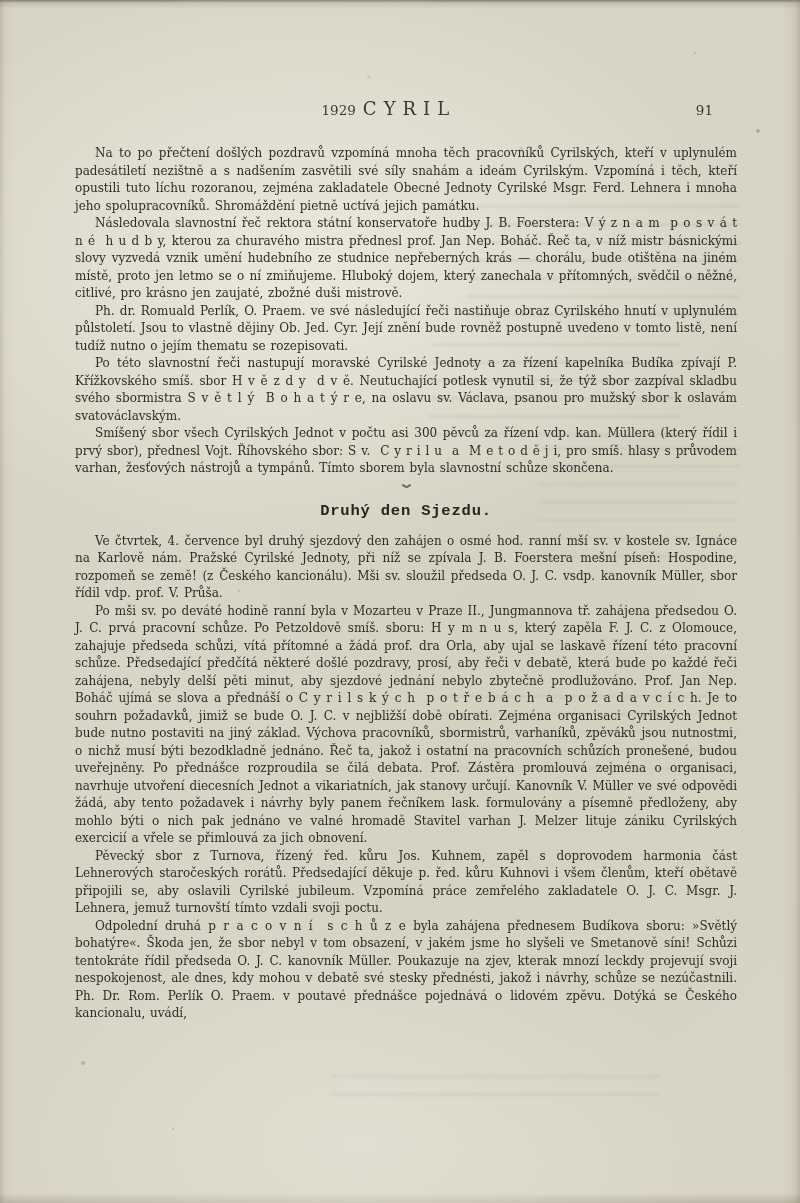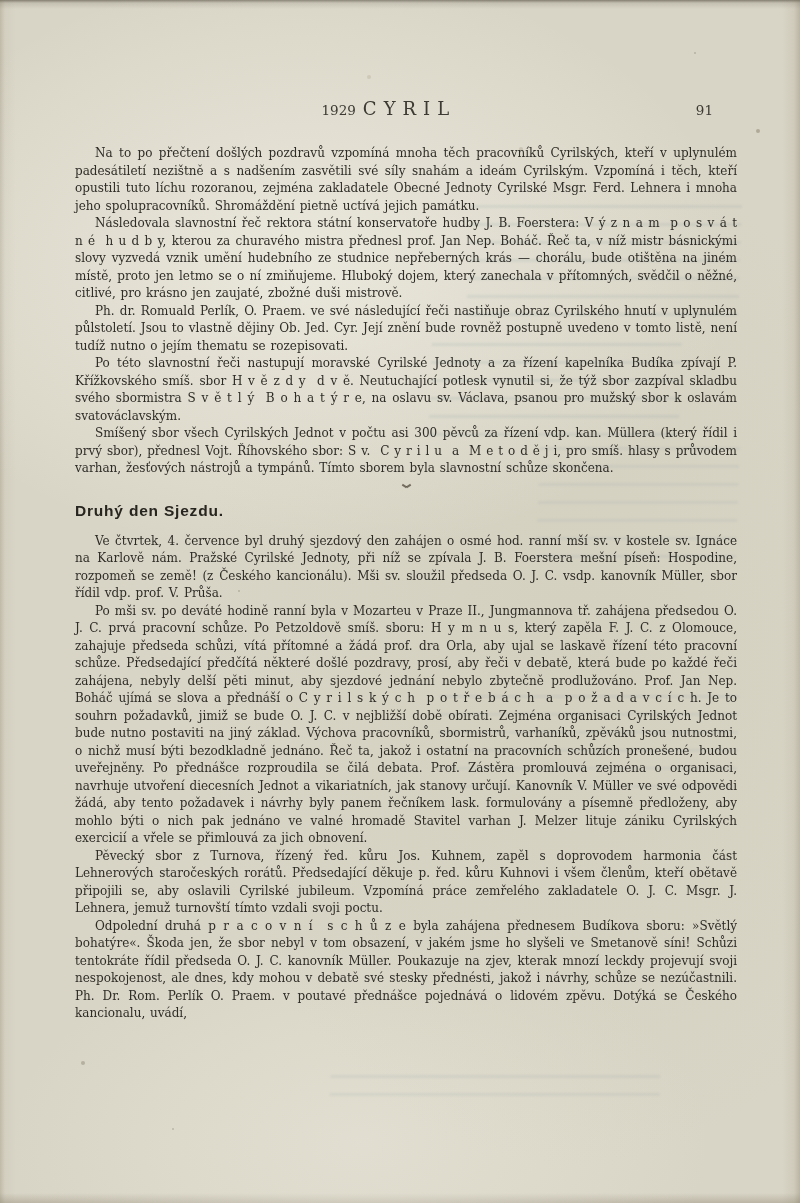--- a/index.html
+++ b/index.html
@@ -99,25 +99,25 @@
     content: "";
     position: absolute;
     top: 1px;
     width: 5px;
     height: 1.6px;
     background: rgba(70,64,50,0.7);
   }
   .ink-mark::before { left: 0; transform: rotate(32deg); }
   .ink-mark::after { right: 0; transform: rotate(-32deg); }
   .section-heading {
-    font-family: Liberation Sans, sans-serif;
+    font-family: Liberation Mono, monospace;
     font-weight: bold;
     font-size: 15.5px;
     letter-spacing: 0.8px;
-    text-align: left;
+    text-align: center;
     color: #27251f;
     margin: 12px 0 13px 0;
   }
 </style>
 </head>
 <body>
 
 <div class="paper">
 
   <div class="bleed bleed-1"></div>

